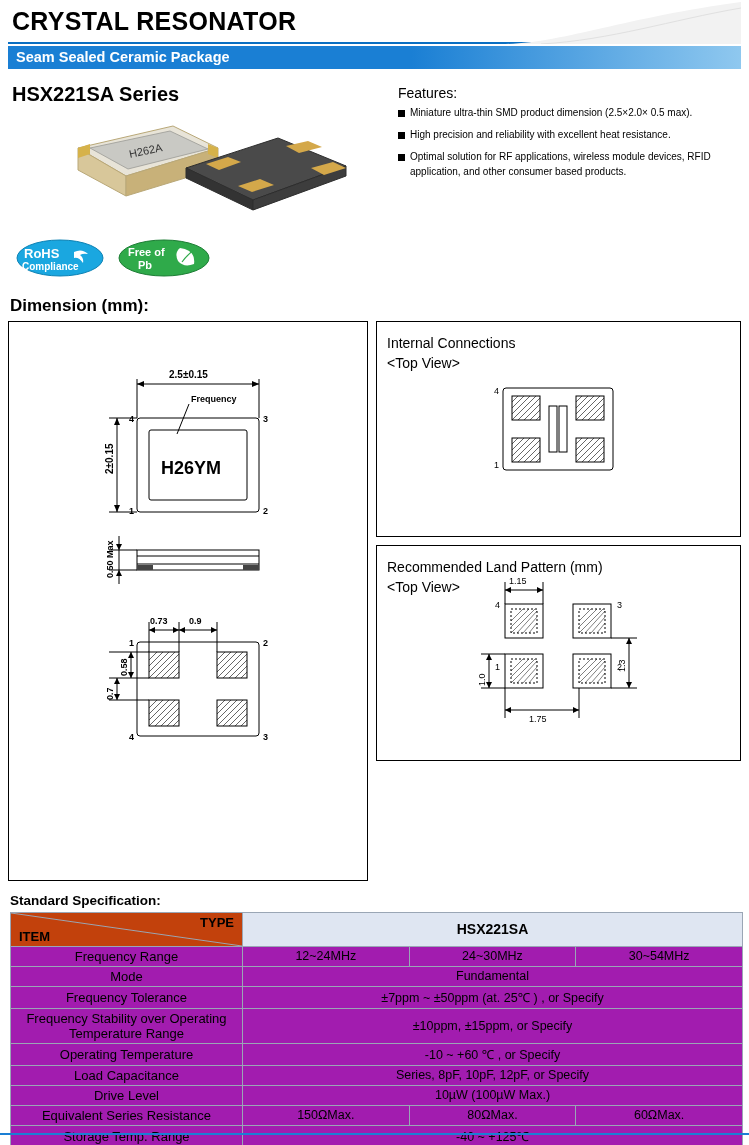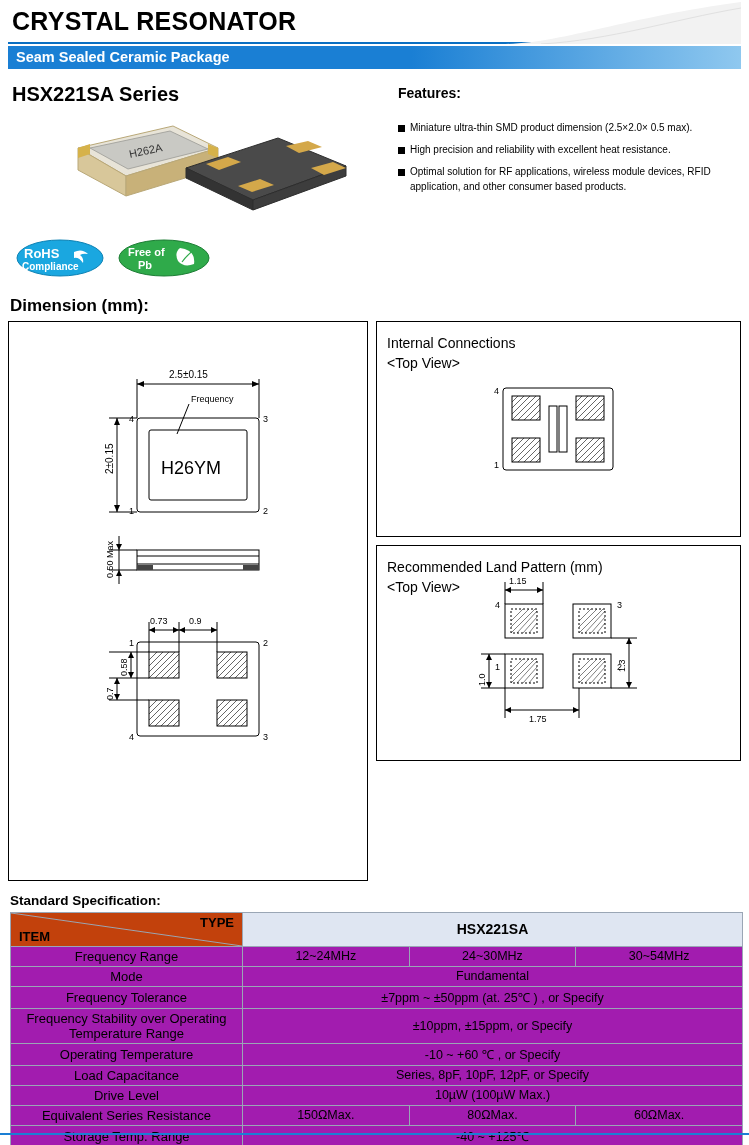--- a/index.html
+++ b/index.html
@@ -32,21 +32,21 @@
     color: #fff; font-weight: bold; font-size: 14.5px;
     padding: 3px 8px 4px 8px; margin-top: 2px;
   }
 
   
   .top-section { display: flex; margin-top: 10px; }
   .left-col { width: 380px; position: relative; }
   .right-col { flex: 1; padding-left: 10px; padding-top: 6px; }
   .series-name { font-size: 20px; font-weight: bold; margin: 4px 0 0 4px; }
 
-  .features-title { font-weight: bold; font-size: 14px; margin-bottom: 19px; }
+  .features-title { font-weight: normal; font-size: 14px; margin-bottom: 4px; }
   .feature { display: flex; font-size: 10px; line-height: 1.5; margin-bottom: 7px; }
   .feature .bullet {
     width: 7px; height: 7px; background: #000; margin-right: 5px;
     margin-top: 5px; flex: 0 0 auto;
   }
   .feature .ftext { flex: 1; }
 
   
   .photos { position: relative; height: 110px; margin: 12px 0 0 40px; }
   .pkg {
@@ -56,21 +56,21 @@
   .pkg2 { left: 130px; top: 12px; }
 
   
   .badges { display: flex; margin: 10px 0 0 8px; align-items: center; }
   .badge { margin-right: 14px; }
 
   
   .section-head { font-weight: bold; font-size: 17px; margin: 14px 0 5px 2px; }
   .dim-wrap { display: flex; gap: 8px; }
   .box { border: 1px solid #000; background: #fff; }
-  .dim-left { width: 360px; height: 560px; position: relative; }
+  .dim-left { width: 360px; height: 560px; position: relative; font-weight: bold; }
   .dim-right { flex: 1; display: flex; flex-direction: column; gap: 8px; }
   .dim-right .box { position: relative; }
   .box-label { position: absolute; left: 10px; top: 11px; font-size: 14px; line-height: 1.45; }
 
   
   .spec-title { font-weight: bold; font-size: 13.5px; margin: 12px 0 4px 2px; }
   table.spec { border-collapse: collapse; width: 733px; margin-left: 2px; font-size: 12.5px; }
   table.spec td, table.spec th { border: 1px solid #9aa6b5; padding: 2px 4px; text-align: center; }
   .hdr-item { background: #c2410c; width: 232px; height: 34px; position: relative; padding:0 !important; }
   .hdr-item .t-type { position: absolute; right: 8px; top: 2px; font-weight: bold; font-size: 13px;}

